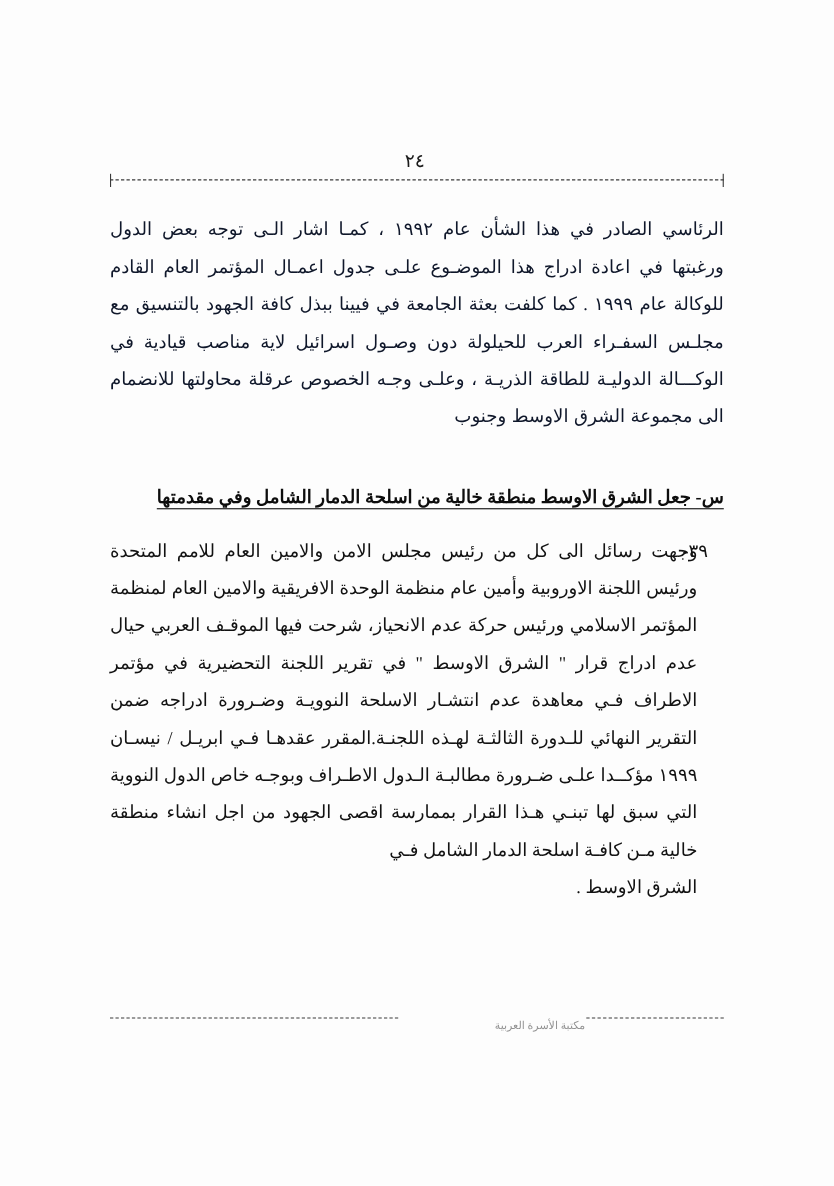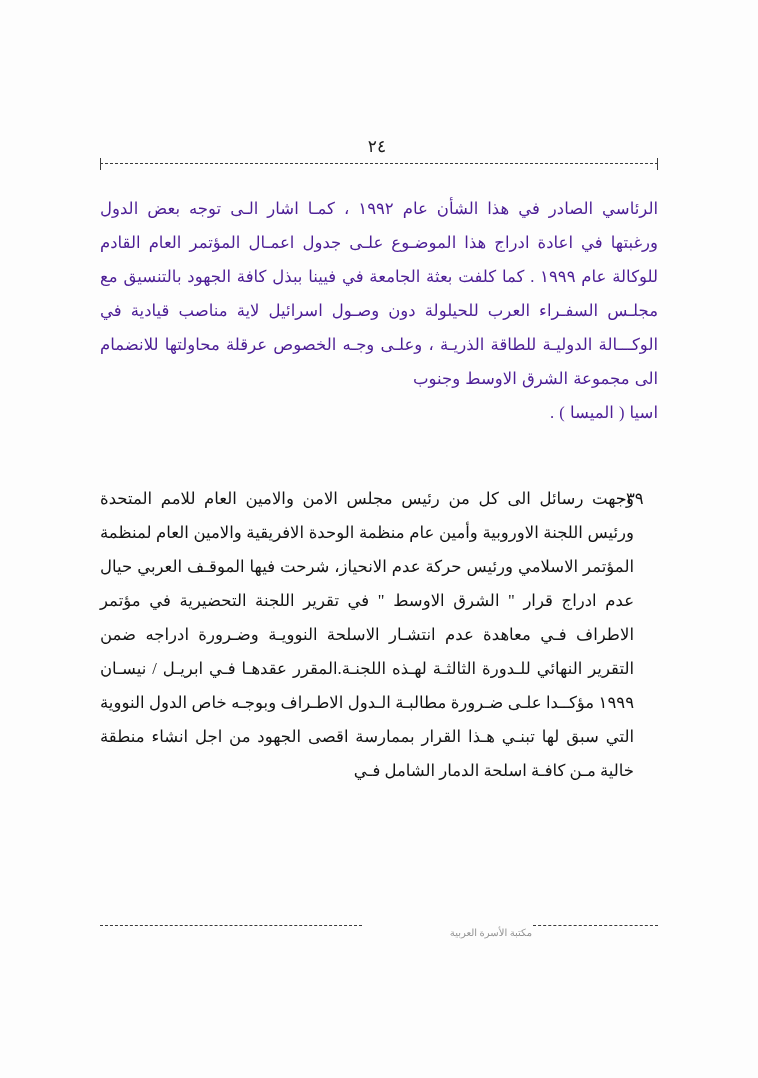--- a/index.html
+++ b/index.html
@@ -61,21 +61,21 @@
     width: 558px;
     direction: rtl;
     text-align: justify;
   }
   p.para {
     margin: 0 0 0 0;
     font-size: 16.5px;
     line-height: 34px;
     text-align: justify;
     text-justify: inter-word;
-    color: #4c1d95;
+    color: #0f172a;
     word-spacing: 1px;
   }
   .tail {
     display: block;
     text-align: right;
   }
 
   .gap-1 { height: 36px; }
   .gap-3 { height: 10px; }
 
@@ -159,35 +159,36 @@
 
   <div class="page-number">٢٤</div>
 
   <div class="header-rule"></div>
 
   <div class="content">
 
     <p class="para">
       <span>الرئاسي الصادر في  هذا الشأن عام ١٩٩٢ ، كمـا اشار الـى توجه بعض الدول ورغبتها في اعادة ادراج هذا  الموضـوع علـى جدول اعمـال المؤتمر العام القادم للوكالة عام ١٩٩٩ . كما كلفت بعثة الجامعة في فيينا ببذل كافة الجهود بالتنسيق مع مجلـس السفـراء العرب للحيلولة دون وصـول اسرائيل لاية مناصب قيادية في الوكـــالة الدوليـة للطاقة الذريـة ، وعلـى وجـه الخصوص عرقلة محاولتها للانضمام الى مجموعة الشرق الاوسط وجنوب</span>
     </p>
-    <p class="para">
-      <span class="tail">اسيا ( الميسا ) .</span>
-    </p>
 
     <div class="gap-1"></div>
 
     <div class="heading-block">
+      <span class="heading-line first">س- جعل الشرق الاوسط منطقة خالية من اسلحة الدمار الشامل وفي مقدمتها</span>
     </div>
 
     <div class="gap-3"></div>
 
     <div class="numbered">
       <span class="item-number">٣٩-</span>
       <div class="numbered-body">
         <span>وجهت رسائل الى كل من رئيس مجلس الامن والامين العام للامم المتحدة ورئيس اللجنة الاوروبية وأمين عام  منظمة الوحدة الافريقية والامين العام لمنظمة المؤتمر الاسلامي ورئيس حركة عدم الانحياز، شرحت فيها الموقـف العربي حيال عدم ادراج قرار " الشرق الاوسط " في تقرير اللجنة التحضيرية في مؤتمر الاطراف فـي معاهدة عدم انتشـار الاسلحة النوويـة وضـرورة ادراجه ضمن التقرير النهائي  للـدورة الثالثـة لهـذه اللجنـة.المقرر عقدهـا فـي ابريـل / نيسـان ١٩٩٩ مؤكــدا علـى ضـرورة مطالبـة الـدول الاطـراف وبوجـه خاص الدول النووية التي سبق لها تبنـي هـذا القرار بممارسة اقصى الجهود من اجل  انشاء منطقة خالية مـن كافـة اسلحة الدمار الشامل فـي</span>
+      </div>
+      <div class="numbered-body">
+        <span class="tail">الشرق الاوسط .</span>
       </div>
     </div>
 
   </div>
 
   <div class="footer-rule-left"></div>
   <div class="footer-rule-right"></div>
   <div class="footer-note">مكتبة الأسرة العربية</div>
 
 </div>

